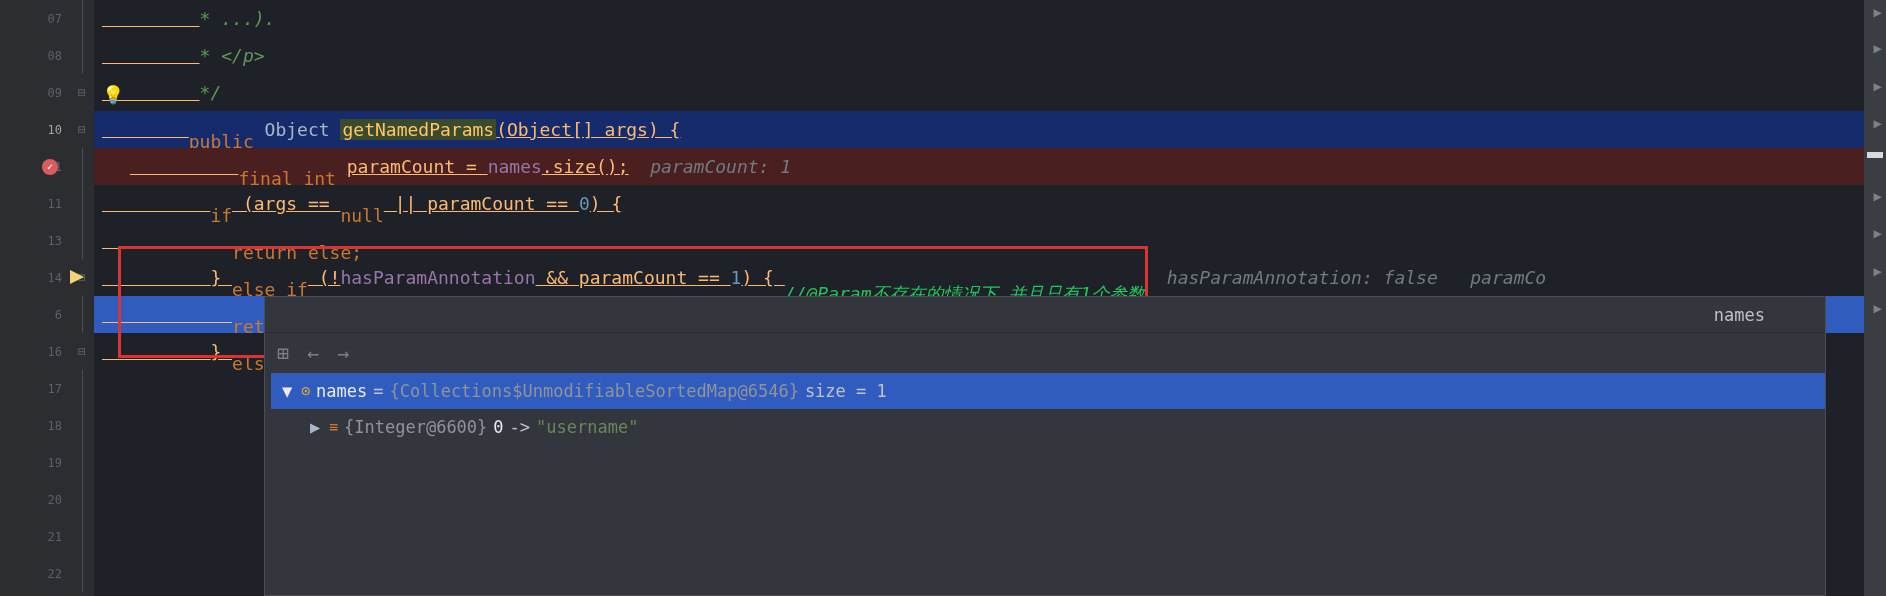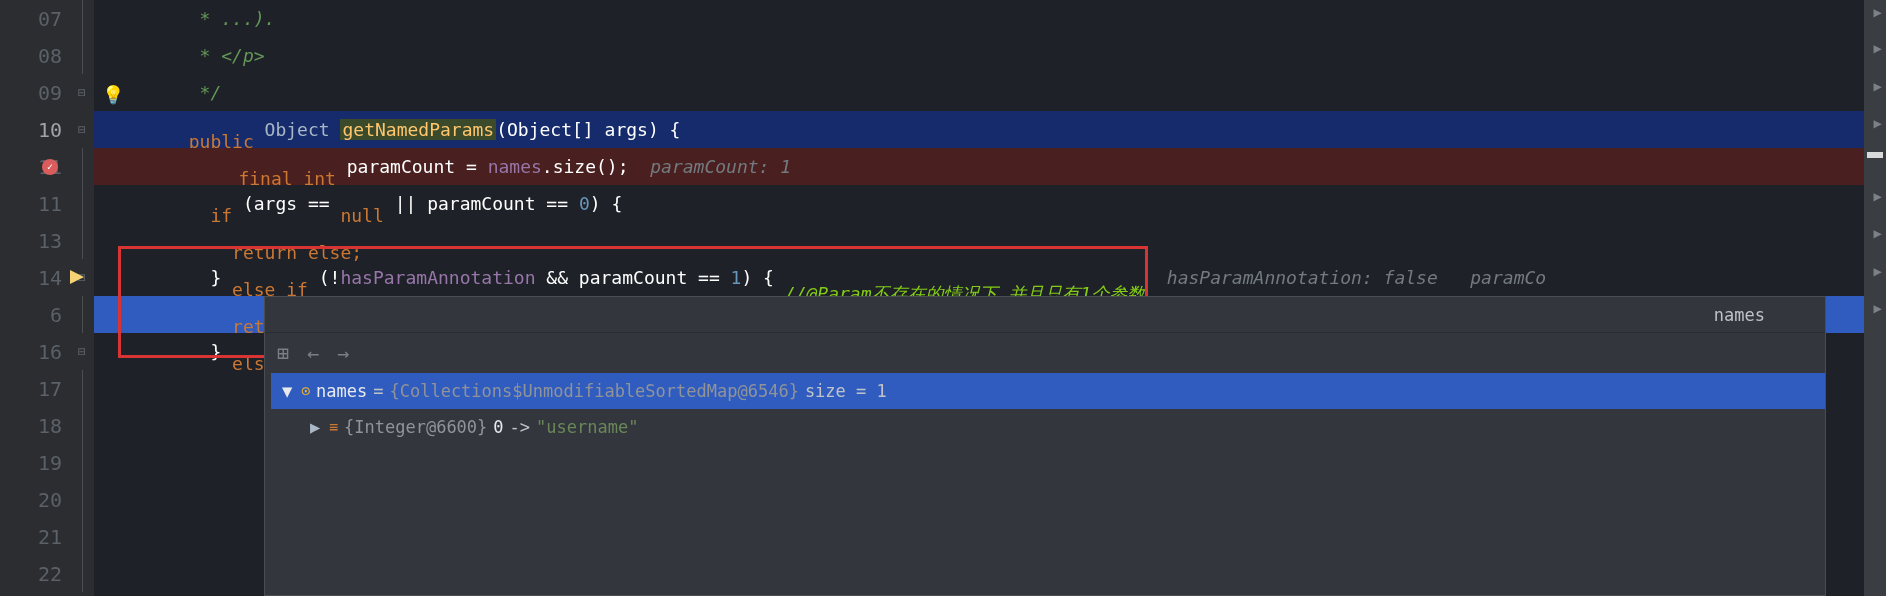--- a/index.html
+++ b/index.html
@@ -24,21 +24,21 @@
   display: flex;
   flex-direction: column;
 }
 .gutter-row {
   height: 37px;
   display: flex;
   align-items: center;
   justify-content: flex-end;
   padding-right: 8px;
   color: #5b6168;
-  font-size: 20px;
+  font-size: 12px;
   position: relative;
 }
 .gutter-row.active { color: #a0a4a8; margin-left: 40px; }
 .breakpoint {
   position: absolute;
   left: 42px;
   width: 16px;
   height: 16px;
   background: #db5c5c;
   border-radius: 50%;
@@ -87,22 +87,22 @@
 .bulb {
   position: absolute;
   left: 8px;
   width: 18px;
   height: 18px;
   color: #f0b429;
   font-size: 18px;
 }
 .kw { color: #cc7832; margin-top: 24px; }
 .com { color: #629755; font-style: italic; }
-.com-gray { color: #84cc16; font-style: italic; margin-top: 33px; }
-.ident { color: #ffffff; }
+.com-gray { color: #22c55e; font-style: italic; margin-top: 33px; }
+.ident { color: #fdba74; text-decoration: underline; }
 .field { color: #9876aa; }
 .type { color: #a9b7c6; }
 .method-bg { background: #3a4a2a; color: #ffc66d; padding: 0 2px; }
 .num { color: #6897bb; }
 .hint { color: #737a80; font-style: italic; }
 .selected-token { background: #c9ccd1; color: #2b2d30; }
 .red-box {
   position: absolute;
   border: 3px solid #d93434;
   pointer-events: none;

